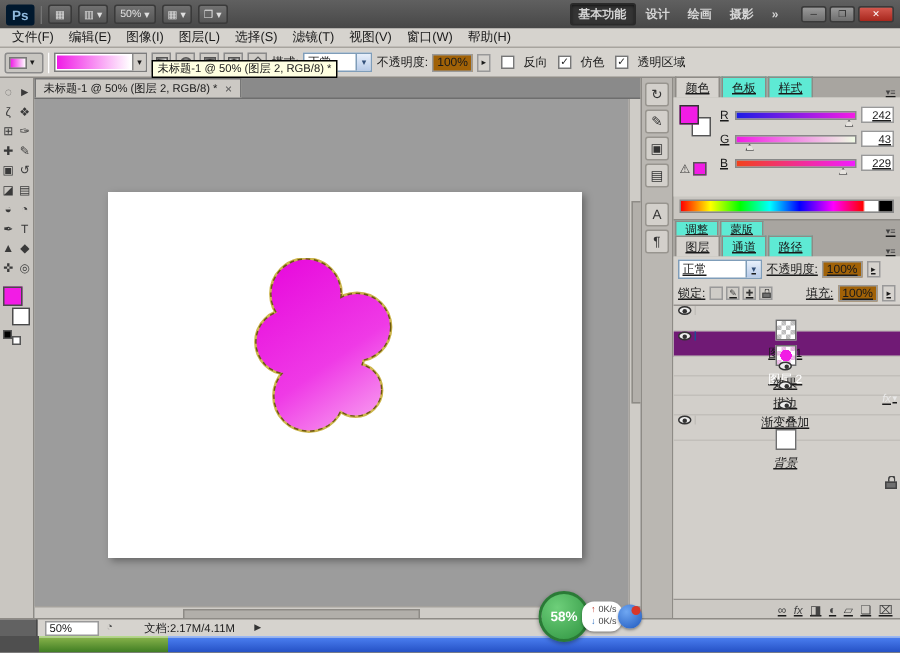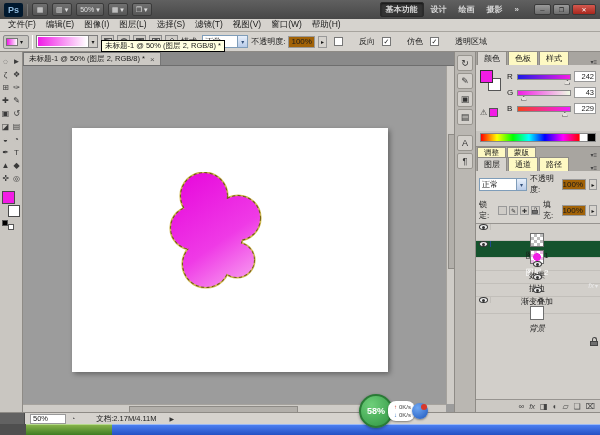--- a/index.html
+++ b/index.html
@@ -51,21 +51,21 @@
   .sh.reflect{ background:linear-gradient(90deg,#eee,#333,#eee); }
   .sh.diamond{ background:linear-gradient(45deg,#333,#eee,#333); transform:rotate(45deg) scale(.8); }
   .dd { background:#fff; border:1px solid #7f9db9; height:13px; display:flex; align-items:center; font-size:8px; }
   .dd .dd-val { flex:1; padding:0 2px; white-space:nowrap; overflow:hidden; }
   .dd .dd-btn { width:10px; height:100%; background:linear-gradient(#e8f0fb,#b8cbe8); border-left:1px solid #7f9db9;
     font-size:6px; display:flex; align-items:center; justify-content:center; color:#33507a; }
   .val-box { background:#a16207; border:1px solid #999; height:12px; min-width:26px; padding:0 2px;
     display:flex; align-items:center; justify-content:flex-end; font-size:8px; }
   .spin-btn { width:9px; height:12px; border:1px solid #999; background:#d6d3ce; font-size:6px;
     display:flex; align-items:center; justify-content:center; }
-  .cb-wrap { display:flex; align-items:center; gap:16px; margin-left:4px; }
+  .cb-wrap { display:flex; align-items:center; gap:6px; margin-left:4px; }
   .cb { width:9px; height:9px; background:#fff; border:1px solid #777; font-size:7px; line-height:7px;
     display:flex; align-items:center; justify-content:center; color:#222; }
 
   
   .main { position:absolute; left:0; right:0; top:52px; bottom:23px; display:flex; }
 
   
   .toolbar { width:23px; background:#c9c6c1; border-right:1px solid #8e8b86; display:flex;
     flex-direction:column; align-items:center; padding-top:3px; }
   .tool-grid { display:grid; grid-template-columns:11px 11px; }
@@ -93,24 +93,24 @@
   .hscroll .thumb { position:absolute; left:25%; width:40%; top:1px; bottom:1px; background:#b2afaa; border:1px solid #8e8b86; }
 
   
   .dock-strip { width:21px; background:#bab7b2; border-left:1px solid #8e8b86; display:flex;
     flex-direction:column; align-items:center; padding-top:3px; gap:2px; }
   .dock-btn { width:16px; height:16px; background:#d3d0cb; border:1px solid #98958f; border-radius:2px;
     font-size:9px; color:#333; display:flex; align-items:center; justify-content:center; }
   .dock-gap { height:6px; }
 
   
-  .panels { width:125px; background:#c9c6c1; border-left:1px solid #8e8b86; display:flex;
-    flex-direction:column; font-size:8px; }
+  .panels { width:152px; background:#c9c6c1; border-left:1px solid #8e8b86; display:flex;
+    flex-direction:column; font-size:8px;text-decoration:underline; }
   .panel-tabs { height:13px; background:#a8a5a0; display:flex; align-items:flex-end; padding-left:1px; }
-  .ptab { padding:1px 6px 1px; background:#fef9c3; border:1px solid #8e8b86; border-bottom:none;
+  .ptab { padding:1px 6px 1px; background:#5eead4; border:1px solid #8e8b86; border-bottom:none;
     font-size:8px; margin-right:1px; white-space:nowrap; }
   .ptab.active { background:#d6d3ce; }
   .ptab-menu { margin-left:auto; font-size:6px; color:#444; padding:0 3px; }
 
   .color-body { background:#d6d3ce; padding:5px 4px 2px; display:flex; gap:5px; height:66px; }
   .cp-swatches { width:22px; position:relative; }
   .cp-fg { position:absolute; left:0; top:0; width:13px; height:13px; border:1px solid #333; z-index:2; }
   .cp-bg { position:absolute; left:8px; top:8px; width:13px; height:13px; background:#fff; border:1px solid #555; }
   .cp-warn { position:absolute; left:0; top:38px; display:flex; gap:2px; align-items:center; font-size:8px; color:#333; }
   .cp-warn .gamut { width:9px; height:9px; border:1px solid #555; }
@@ -147,21 +147,21 @@
   .checker { background-color:#fff;
     background-image:linear-gradient(45deg,#bdbdbd 25%,transparent 25%,transparent 75%,#bdbdbd 75%),
                      linear-gradient(45deg,#bdbdbd 25%,transparent 25%,transparent 75%,#bdbdbd 75%);
     background-size:6px 6px; background-position:0 0,3px 3px; }
   .blob-thumb { background-image:radial-gradient(circle at 50% 50%, #f21ce5 0 44%, rgba(0,0,0,0) 46%),
     linear-gradient(45deg,#e9b9e4 25%,transparent 25%,transparent 75%,#e9b9e4 75%),
     linear-gradient(45deg,#e9b9e4 25%,transparent 25%,transparent 75%,#e9b9e4 75%);
     background-size:100% 100%,6px 6px,6px 6px; background-position:0 0,0 0,3px 3px; background-color:#fff; }
   .lname { font-size:8px; white-space:nowrap; }
   .lname.italic { font-style:italic; }
-  .lrow.selected { background:#14532d; color:#fff; }
+  .lrow.selected { background:#701a75; color:#fff; }
   .lrow.selected .eye-cell { border-right-color:#1f4c91; }
   .fx-badge { margin-left:auto; display:flex; align-items:center; gap:1px; font-size:7.5px;
     font-style:italic; color:#e8e8e8; }
   .indent1 { width:18px; flex:none; }
   .indent2 { width:28px; flex:none; }
   .fx-eye { width:12px; flex:none; display:flex; justify-content:center; }
   .lock-icon { margin-left:auto; position:relative; width:8px; height:9px; flex:none; }
   .lock-icon .shackle { position:absolute; left:1.5px; top:0; width:5px; height:5px;
     border:1px solid #444; border-bottom:none; border-radius:3px 3px 0 0; }
   .lock-icon .body { position:absolute; left:0; bottom:0; width:8px; height:5px; background:#6f6f6f; border:1px solid #444; }

